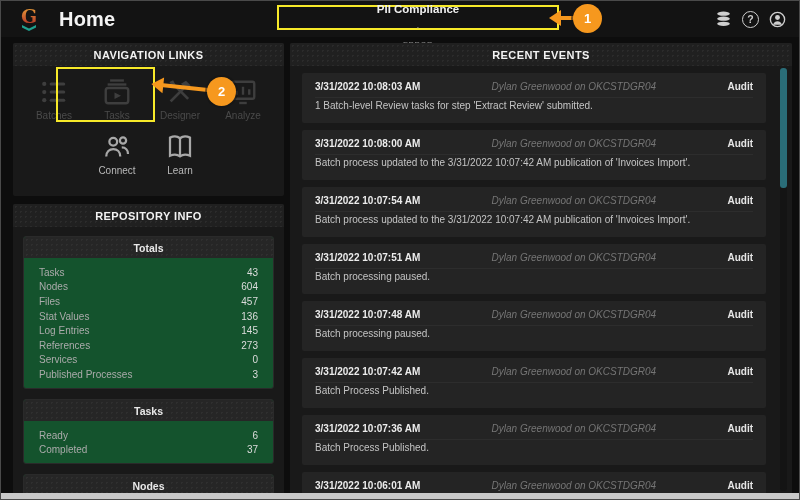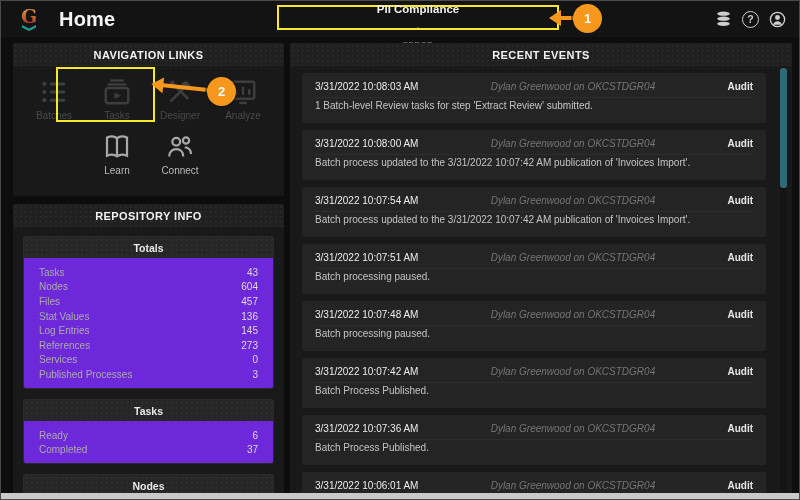--- a/index.html
+++ b/index.html
@@ -65,38 +65,38 @@
   .nav-lit { color:#a8a8a8; }
   .nav-lit .nav-label { color:#b9b9b9; }
 
   #hl-box2 { position:absolute; left:55px; top:66px; width:99px; height:55px; border:2px solid #f7e929; z-index:20; }
   #arrow2-wrap { position:absolute; left:150px; top:80px; width:66px; height:20px; transform:rotate(6deg); transform-origin:100% 50%; z-index:25; }
   #arrow2-line { left:10px; top:8px; width:56px; }
   #arrow2-head { left:0; top:2px; }
   #badge2 { left:206px; top:76px; }
 
   #repo-panel { left:12px; top:203px; width:271px; height:310px; }
-  .info-card { margin:9px 10px 10px; background:#6d28d9; border:1px solid #2a2a2a; border-radius:3px; overflow:hidden; }
+  .info-card { margin:9px 10px 10px; background:#14532d; border:1px solid #2a2a2a; border-radius:3px; overflow:hidden; }
   .info-card-title {
     padding:5px 0 4px; text-align:center; font-size:10.5px; font-weight:bold; color:#e8e8e8;
     background-color:#262626;
     background-image:radial-gradient(rgba(255,255,255,.04) 1px, transparent 1px);
     background-size:5px 5px;
   }
   .info-rows { padding:7px 6px 6px; }
   .info-row { display:flex; justify-content:space-between; padding:1.8px 9px; font-size:10px; }
   .info-row .k { color:#ababab; }
   .info-row .v { color:#dcdcdc; }
 
   
   #events-panel { left:289px; top:42px; width:502px; height:452px; }
   .events-list { padding:7px 26px 0 12px; }
   .event-card { background:#242424; border-radius:2px; height:50px; margin-bottom:7px; padding:8px 13px 0; }
   .event-top { display:flex; align-items:baseline; border-bottom:1px solid rgba(255,255,255,.045); padding-bottom:5px; }
-  .event-ts { font-size:10px; font-weight:normal; color:#ececec; white-space:nowrap; }
+  .event-ts { font-size:10px; font-weight:bold; color:#ececec; white-space:nowrap; }
   .event-attr { flex:1; text-align:center; font-size:10px; font-style:italic; color:#757575; }
   .event-badge { font-size:10px; font-weight:bold; color:#e6e6e6; white-space:nowrap; }
   .event-msg { margin-top:2px; font-size:10px; color:#c4c4c4; }
 
   .scrollbar-track { position:absolute; right:5px; top:25px; bottom:4px; width:7px; background:#141414; border-radius:3px; }
   .scrollbar-thumb { position:absolute; top:0; left:0; width:7px; height:120px; background:#2a6d78; border-radius:3px; }
 </style>
 </head>
 <body>
 
@@ -182,33 +182,33 @@
           <path d="M7 14.2 v-3.2 M12 14.2 v-6.4 M17 14.2 v-4.4"></path>
           <path d="M9 20.8 h6"></path>
         </svg>
         <div class="nav-label">Analyze</div>
       </div>
     </div>
 
     <div class="nav-row">
       <div class="nav-item nav-lit">
         <svg viewBox="0 0 24 24" fill="none" stroke="currentColor" stroke-width="1.8">
-          <path d="M12 5 C10 3.4 6.5 3.4 4 4.5 V19 C6.5 17.9 10 17.9 12 19.5 C14 17.9 17.5 17.9 20 19 V4.5 C17.5 3.4 14 3.4 12 5 Z"></path>
-          <path d="M12 5 V19.5"></path>
-        </svg>
-        <div class="nav-label">Learn</div>
-      </div>
-      <div class="nav-item nav-lit">
-        <svg viewBox="0 0 24 24" fill="none" stroke="currentColor" stroke-width="1.8">
           <circle cx="9" cy="7.8" r="3.1"></circle>
             <circle cx="16.8" cy="6.8" r="2.5"></circle>
           <path d="M3.4 19.5 C3.4 15.8 5.9 13.6 9 13.6 C12.1 13.6 14.6 15.8 14.6 19.5"></path>
           <path d="M15.8 12.3 C18.8 12.3 20.8 14.4 20.8 17.6"></path>
         </svg>
         <div class="nav-label">Connect</div>
+      </div>
+      <div class="nav-item nav-lit">
+        <svg viewBox="0 0 24 24" fill="none" stroke="currentColor" stroke-width="1.8">
+          <path d="M12 5 C10 3.4 6.5 3.4 4 4.5 V19 C6.5 17.9 10 17.9 12 19.5 C14 17.9 17.5 17.9 20 19 V4.5 C17.5 3.4 14 3.4 12 5 Z"></path>
+          <path d="M12 5 V19.5"></path>
+        </svg>
+        <div class="nav-label">Learn</div>
       </div>
     </div>
   </div>
 
   <div id="hl-box2"></div>
   <div id="arrow2-wrap">
     <div class="arrow-line" id="arrow2-line"></div>
     <div class="arrow-head" id="arrow2-head"></div>
   </div>
   <div class="num-badge" id="badge2">2</div>

